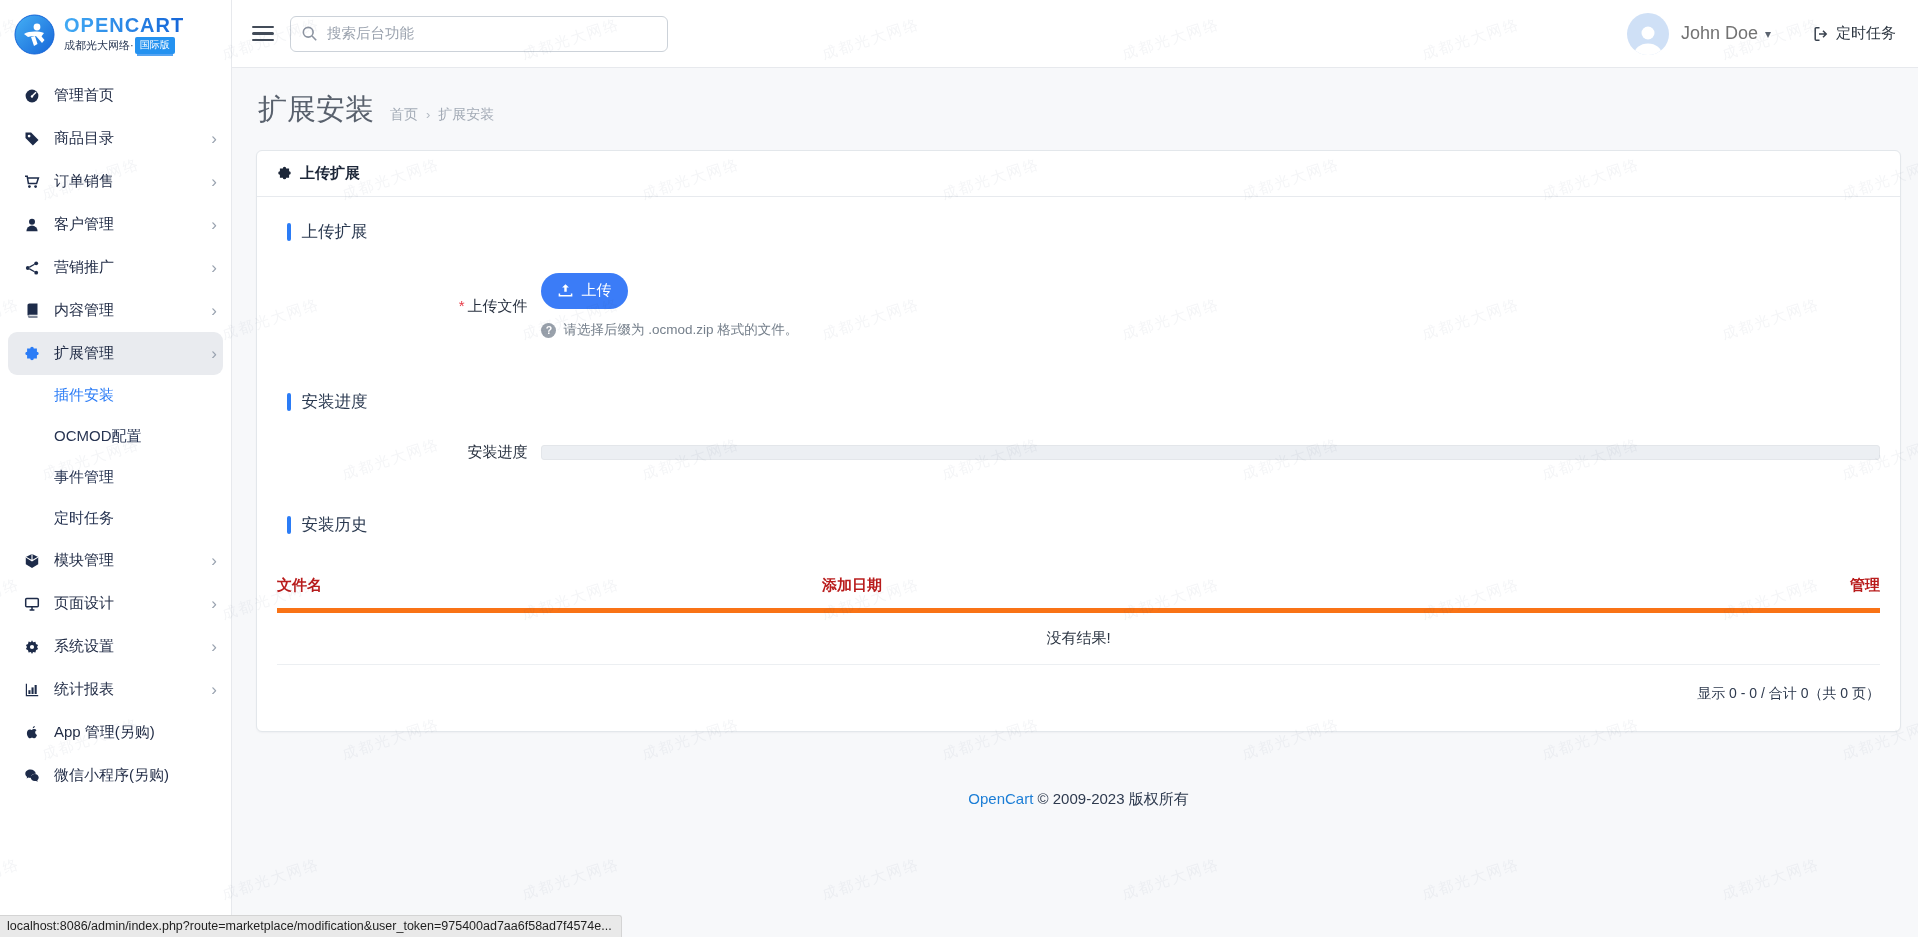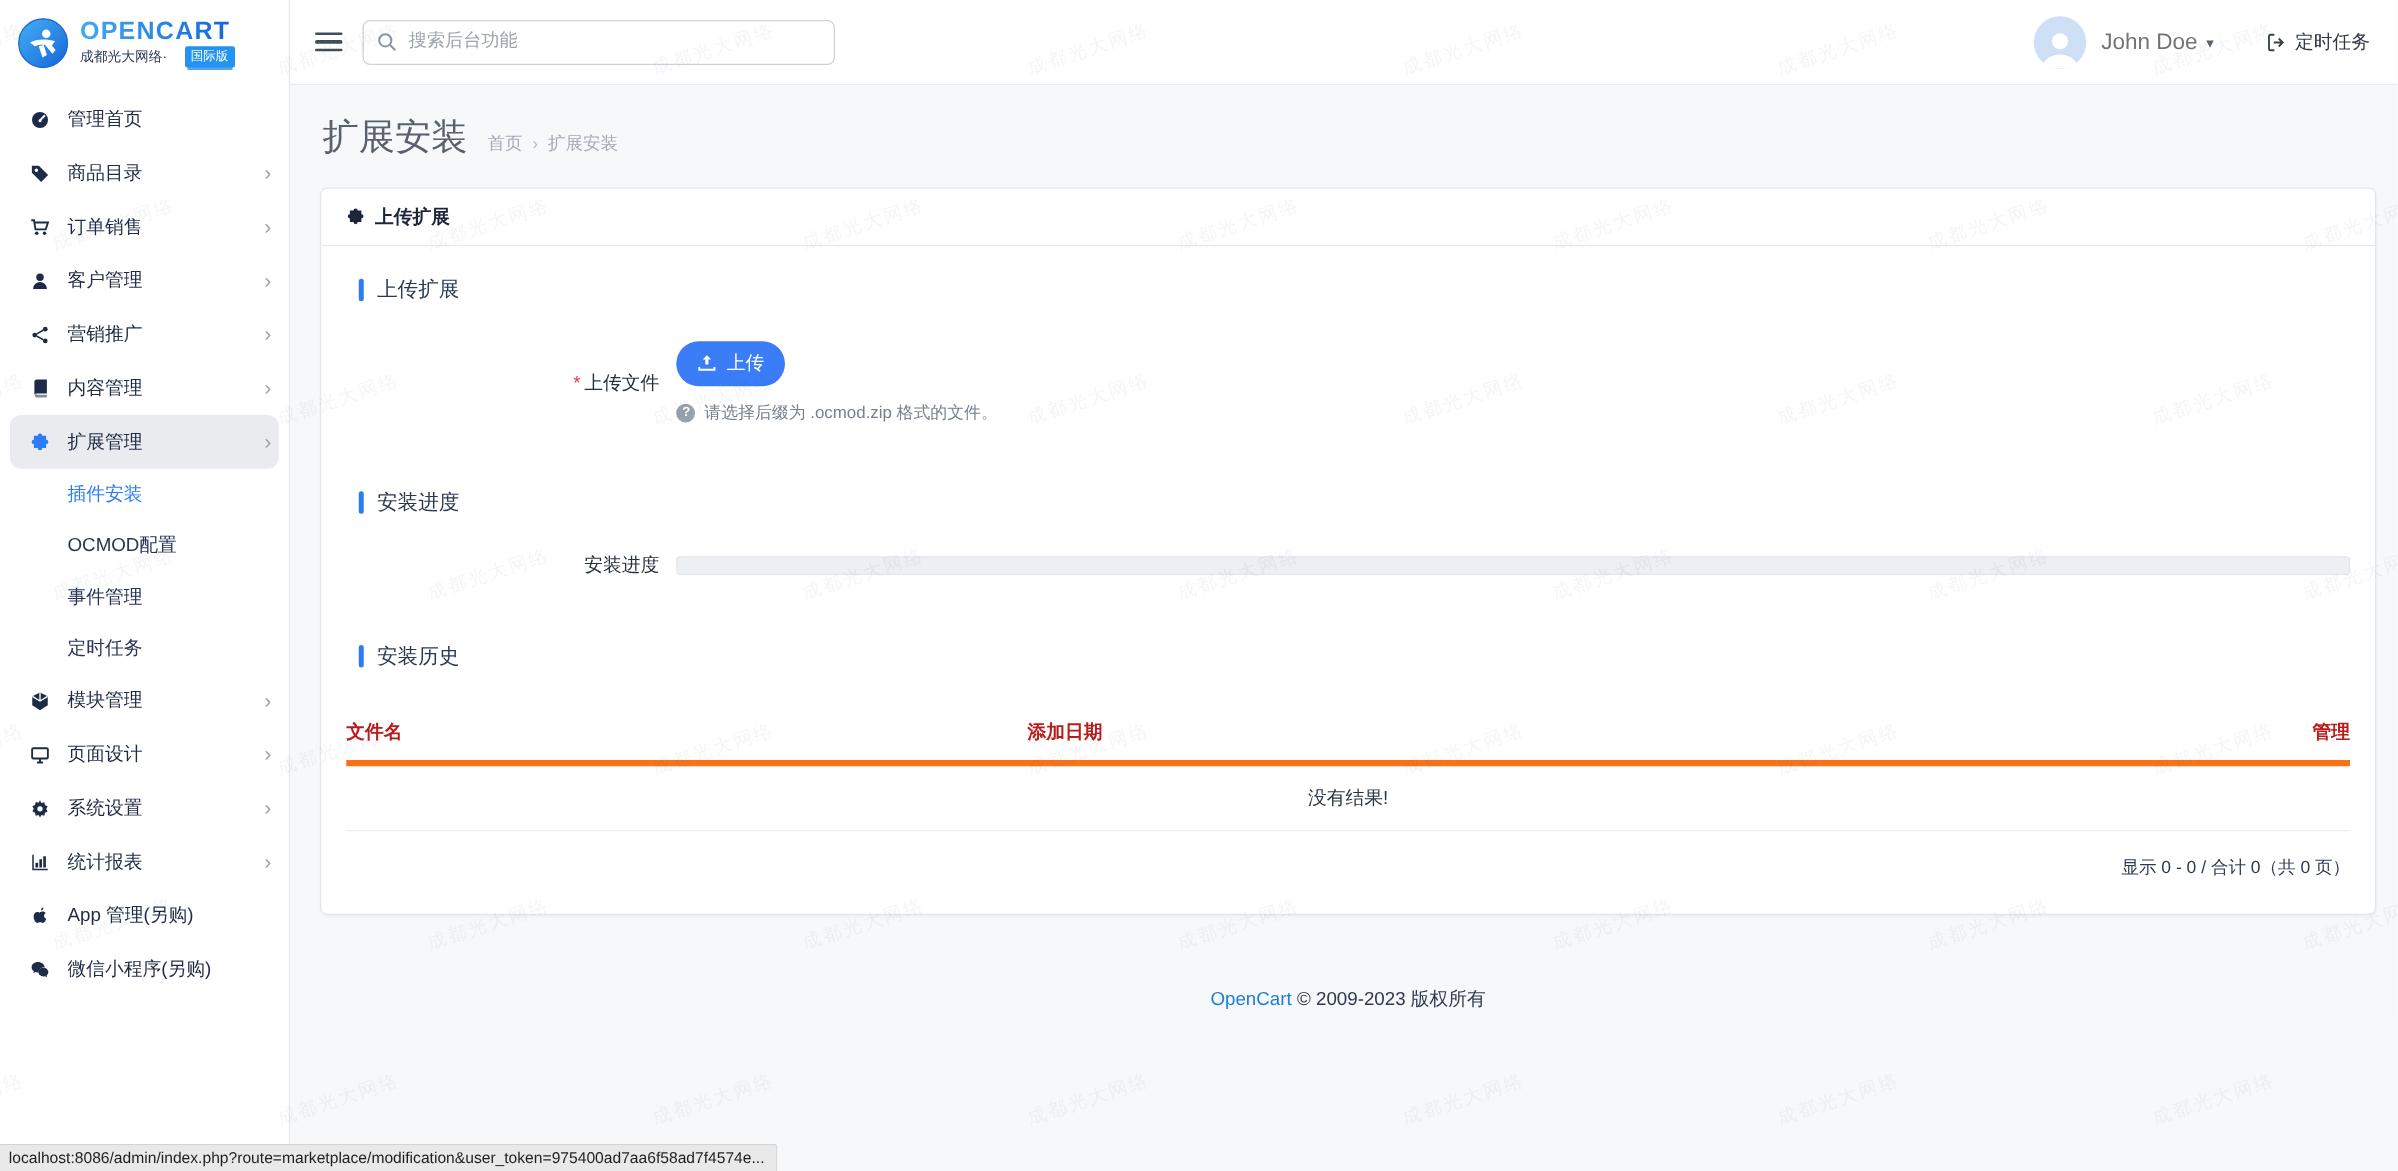--- a/index.html
+++ b/index.html
@@ -8,21 +8,21 @@
 
   .app { display:flex; width:100%; height:100%; }
 
   
   .sidebar { width:232px; min-width:232px; height:100%; background:#fff;
     border-right:1px solid #e7e9ed; overflow:hidden; }
   .logo { display:flex; align-items:center; gap:9px; height:68px; padding:0 12px 0 14px; cursor:pointer; }
   .logo-title { font-size:20px; font-weight:bold; letter-spacing:1px;
     background:linear-gradient(90deg,#41aaf4,#1565d8);
     -webkit-background-clip:text; background-clip:text; color:transparent; line-height:22px; }
-  .logo-sub { display:flex; align-items:center; gap:14px; font-size:11px; color:#2c3a55; margin-top:1px; }
+  .logo-sub { display:flex; align-items:center; gap:1px; font-size:11px; color:#2c3a55; margin-top:1px; }
   .logo-badge { background:#2492f0; color:#fff; font-size:10px; padding:1.5px 5px 2px;
     border-radius:2px; box-shadow:0 4px 0 -2px #55a4f2; }
 
   .menu { padding-top:6px; }
   .mi { display:flex; align-items:center; height:43px; padding:0 14px 0 24px; cursor:pointer; }
   .mi-icon { width:17px; height:17px; margin-right:13px; color:#1d2b49; display:flex; align-items:center; }
   .mi-icon svg { width:16px; height:16px; }
   .mi-label { flex:1; font-size:15px; font-weight:500; color:#1f2a44; white-space:nowrap; }
   .mi-chev { color:#9aa3b0; font-size:17px; line-height:1; font-weight:400; }
   .mi.active { background:#e9ebef; border-radius:9px; margin:0 8px; padding:0 6px 0 16px; }

